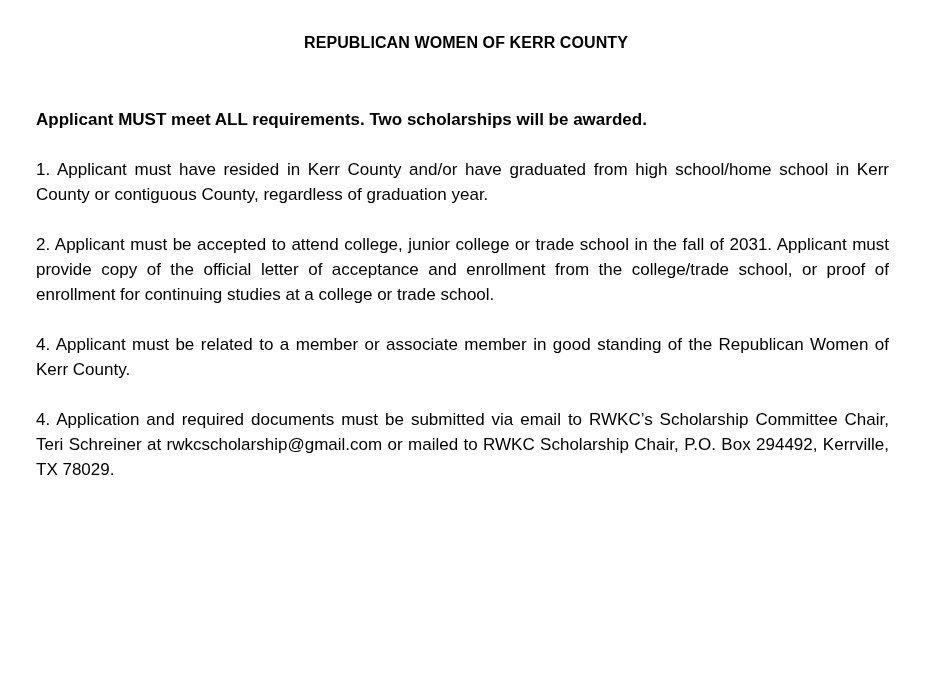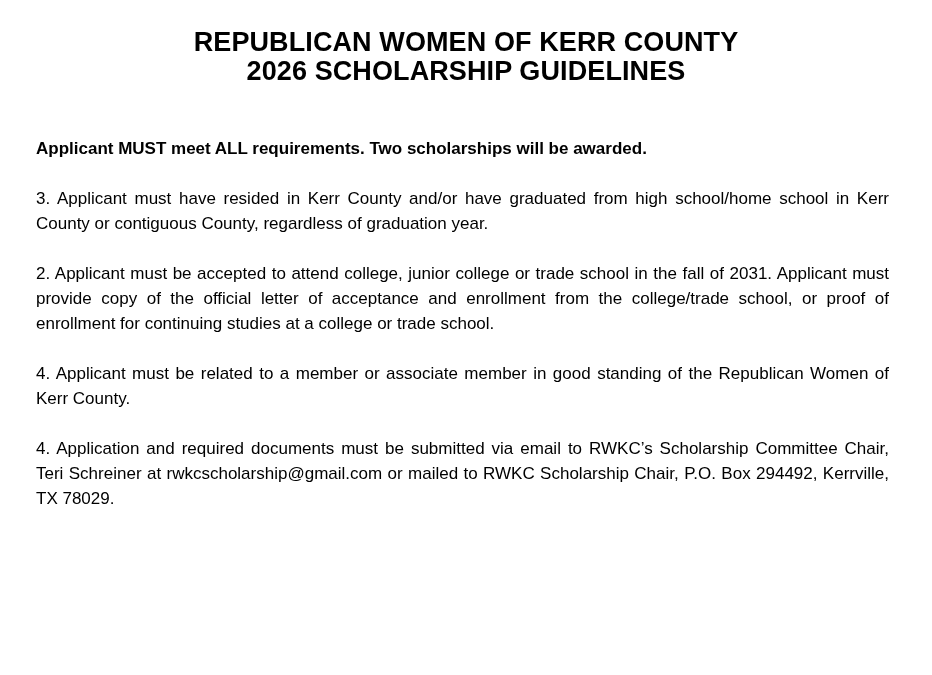--- a/index.html
+++ b/index.html
@@ -16,21 +16,21 @@
   }
   .page {
     width: 932px;
     height: 675px;
     box-sizing: border-box;
   }
   .doc-title {
     margin: 28px 0 50px 0;
     text-align: center;
     font-weight: 700;
-    font-size: 27px;
+    font-size: 16px;
     line-height: 29px;
     letter-spacing: 0.1px;
   }
   .content {
     padding: 0 43px 0 36px;
     font-size: 17px;
     line-height: 25px;
   }
   .content p {
     margin: 0 0 25px 0;
@@ -43,24 +43,23 @@
     text-align: justify;
   }
 </style>
 </head>
 <body>
 
 <div class="page">
 
   <div class="doc-title">
     <div>REPUBLICAN WOMEN OF KERR COUNTY</div>
-    <div>2026 SCHOLARSHIP GUIDELINES</div>
   </div>
 
   <div class="content">
     <p class="intro">Applicant MUST meet ALL requirements. Two scholarships will be awarded.</p>
-    <p class="para">3. Applicant must have resided in Kerr County and/or have graduated from high school/home school in Kerr County or contiguous County, regardless of graduation year.</p>
+    <p class="para">1. Applicant must have resided in Kerr County and/or have graduated from high school/home school in Kerr County or contiguous County, regardless of graduation year.</p>
     <p class="para">2. Applicant must be accepted to attend college, junior college or trade school in the fall of 2031. Applicant must provide copy of the official letter of acceptance and enrollment from the college/trade school, or proof of enrollment for continuing studies at a college or trade school.</p>
     <p class="para">4. Applicant must be related to a member or associate member in good standing of the Republican Women of Kerr County.</p>
     <p class="para">4. Application and required documents must be submitted via email to RWKC’s Scholarship Committee Chair, Teri Schreiner at rwkcscholarship@gmail.com or mailed to RWKC Scholarship Chair, P.O. Box 294492, Kerrville, TX 78029.</p>
   </div>
 
 </div>
 
 </body></html>

